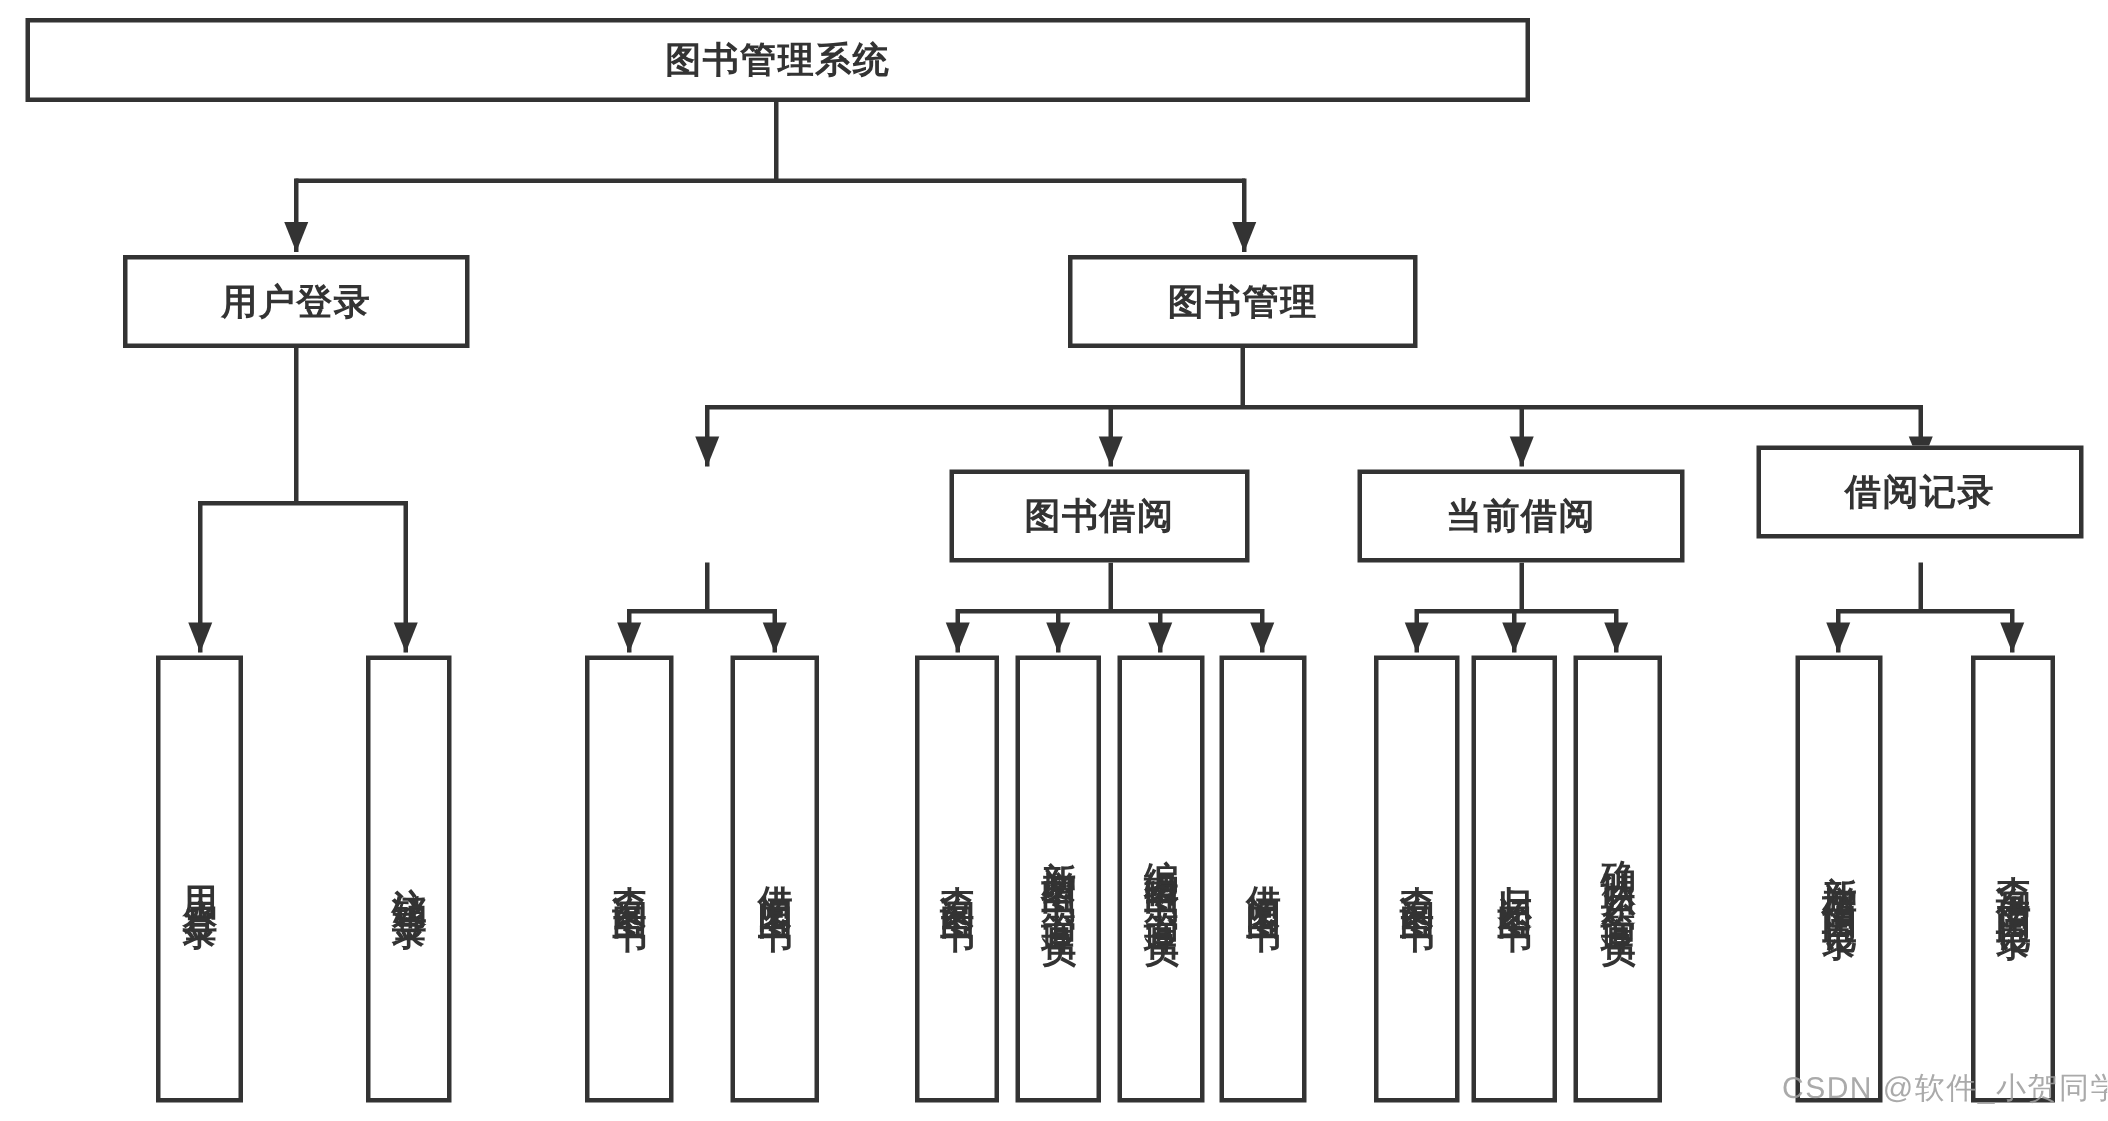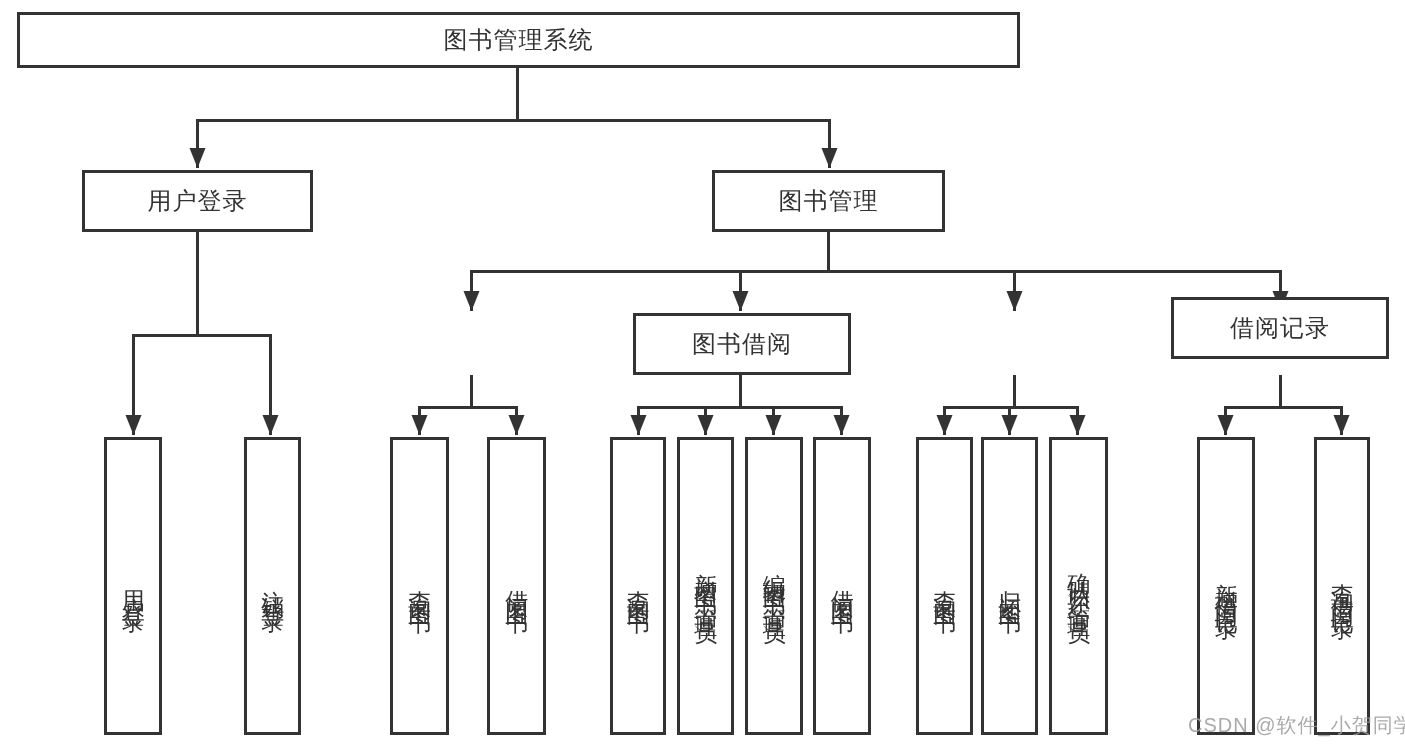--- a/index.html
+++ b/index.html
@@ -18,20 +18,21 @@
   }
   .box {
     position: absolute;
     box-sizing: border-box;
     border: 3px solid #333333;
     background: #ffffff;
     display: flex;
     align-items: center;
     justify-content: center;
     color: #333333;
+    font-weight: bold;
   }
   .hbox span {
     font-size: 24px;
     letter-spacing: 1px;
     white-space: nowrap;
   }
   .vbox span {
     writing-mode: vertical-rl;
     text-orientation: mixed;
     font-size: 23px;
@@ -102,22 +103,25 @@
     <span>图书管理系统</span>
   </div>
 
   <div class="box hbox" style="left:82px; top:170px; width:231px; height:62px;">
     <span>用户登录</span>
   </div>
   <div class="box hbox" style="left:712px; top:170px; width:233px; height:62px;align-items:center;">
     <span>图书管理</span>
   </div>
 
-  <div class="box hbox" style="left:633px; top:313px; width:218px; height:62px;">
+  <div class="box hbox" style="left:633px; top:313px; width:200px; height:62px;">
     <span>图书借阅</span>
+  </div>
+  <div class="box hbox" style="left:905px; top:313px; width:218px; height:62px;">
+    <span>当前借阅</span>
   </div>
   <div class="box hbox" style="left:1171px; top:297px; width:218px; height:62px;">
     <span>借阅记录</span>
   </div>
 
   <div class="box vbox" style="left:104px; top:437px; width:58px; height:298px;">
     <span>用户登录</span>
   </div>
   <div class="box vbox" style="left:244px; top:437px; width:57px; height:298px;">
     <span>注销登录</span>

